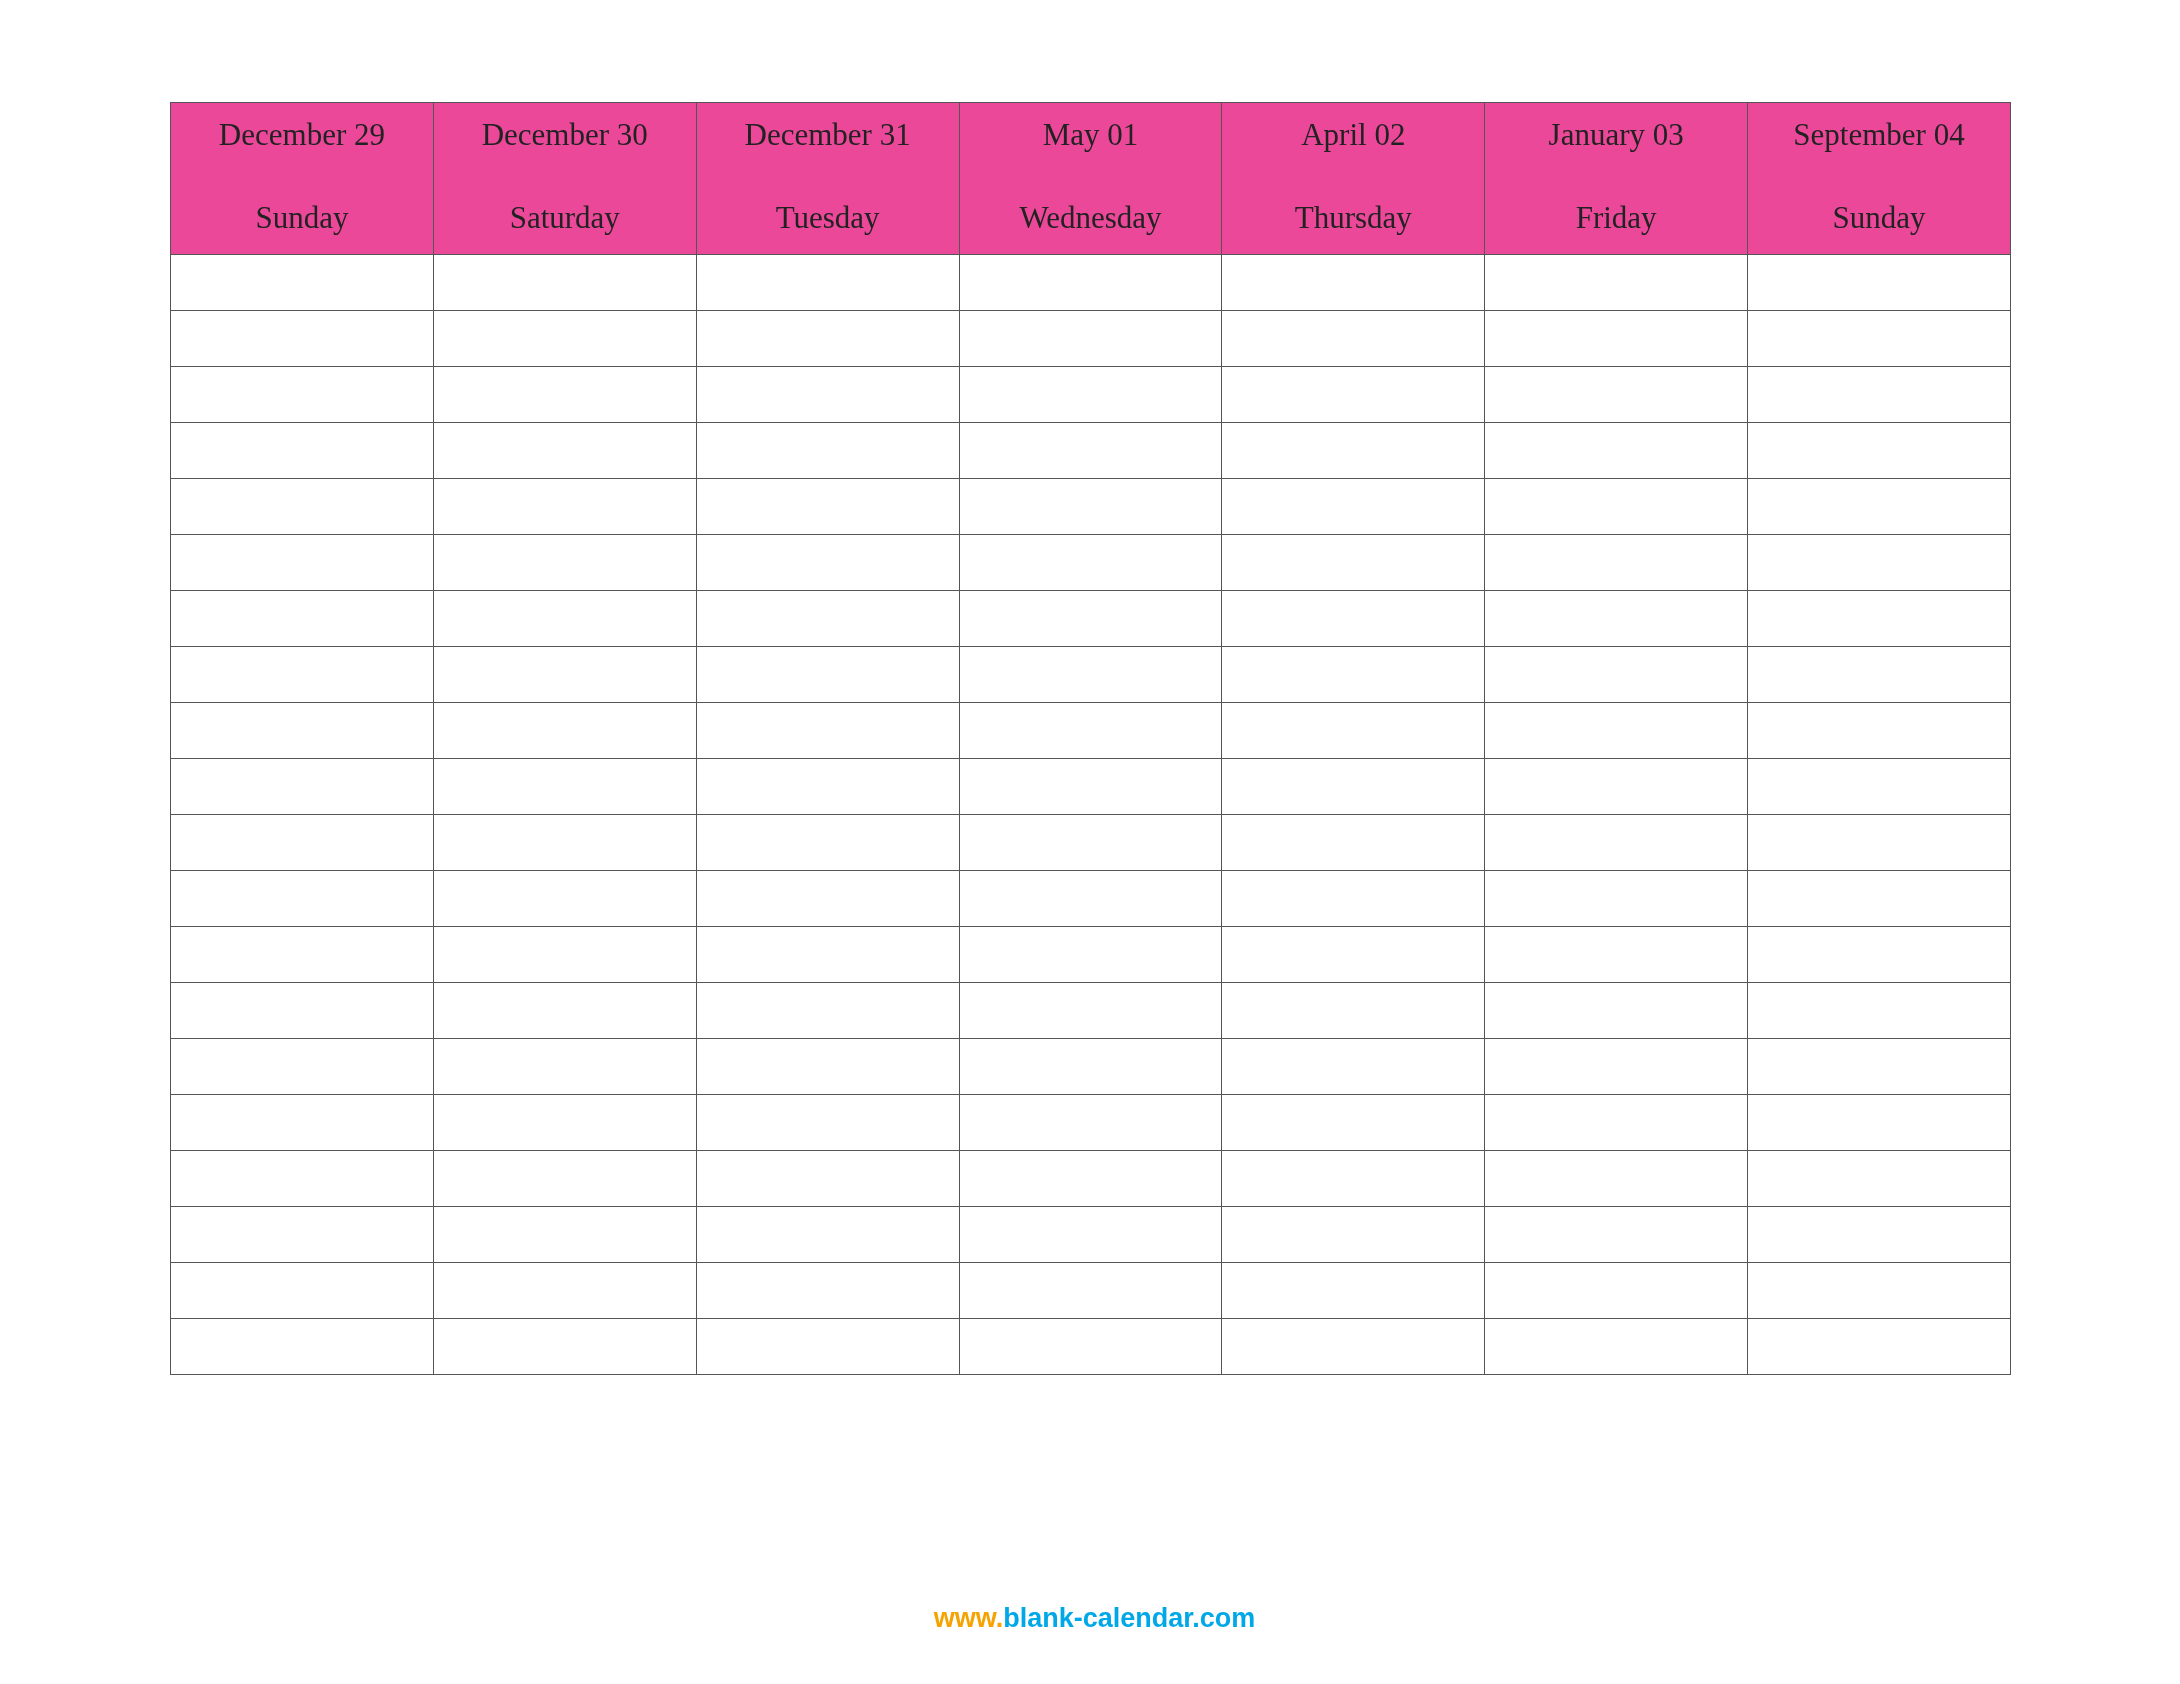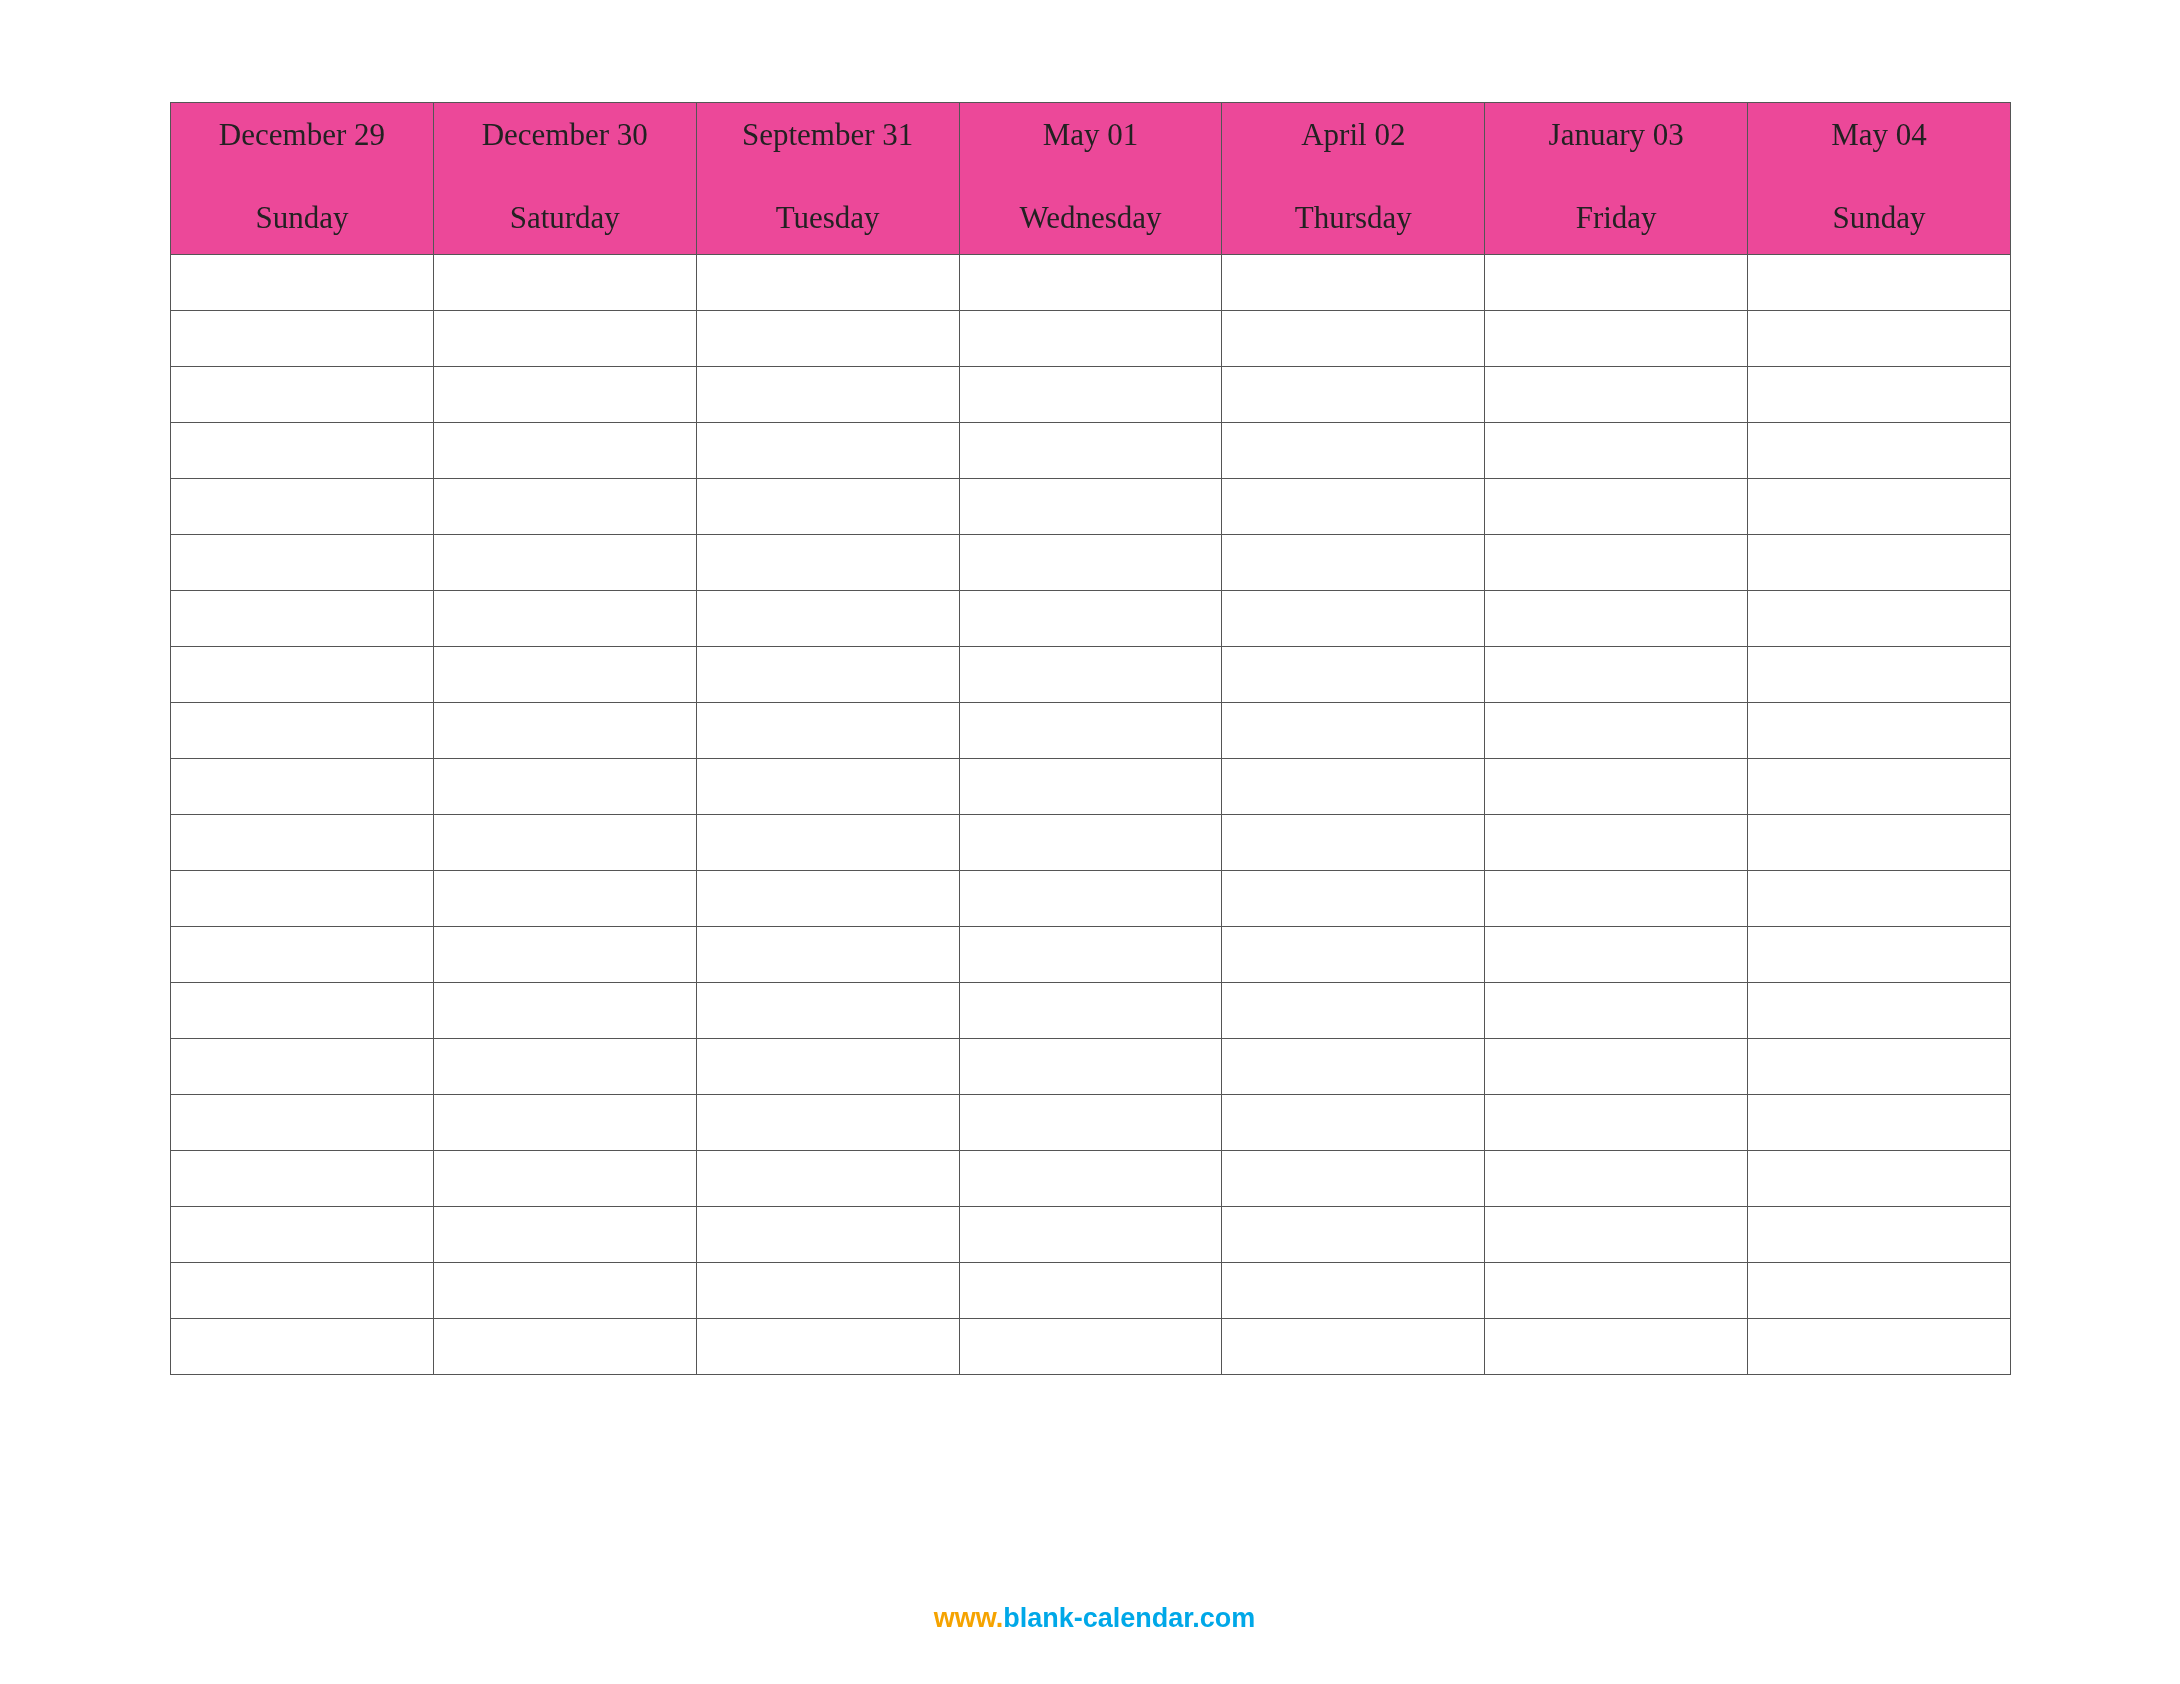--- a/index.html
+++ b/index.html
@@ -80,37 +80,37 @@
       <tr>
         <th>
           <span class="date-line">December 29</span>
           <span class="day-line">Sunday</span>
         </th>
         <th>
           <span class="date-line">December 30</span>
           <span class="day-line">Saturday</span>
         </th>
         <th>
-          <span class="date-line">September 31</span>
+          <span class="date-line">December 31</span>
           <span class="day-line">Tuesday</span>
         </th>
         <th>
           <span class="date-line">May 01</span>
           <span class="day-line">Wednesday</span>
         </th>
         <th>
           <span class="date-line">April 02</span>
           <span class="day-line">Thursday</span>
         </th>
         <th>
           <span class="date-line">January 03</span>
           <span class="day-line">Friday</span>
         </th>
         <th>
-          <span class="date-line">May 04</span>
+          <span class="date-line">September 04</span>
           <span class="day-line">Sunday</span>
         </th>
       </tr>
     </thead>
     <tbody id="calendar-body">
         <tr>
           <td></td>
           <td></td>
           <td></td>
           <td></td>

